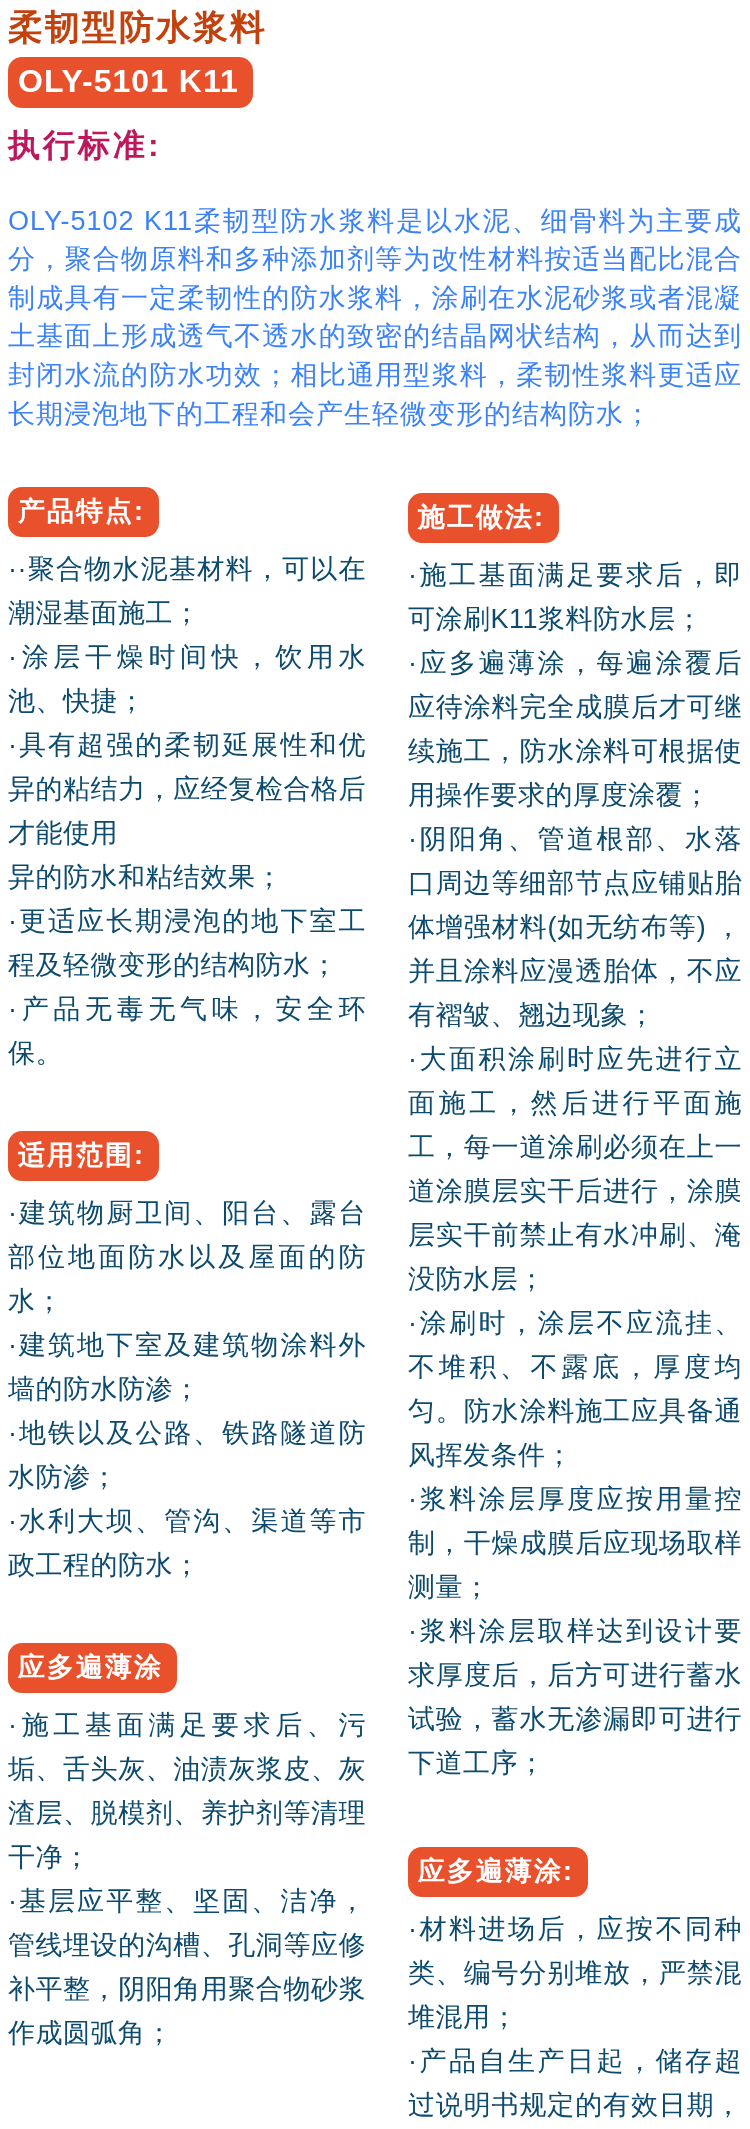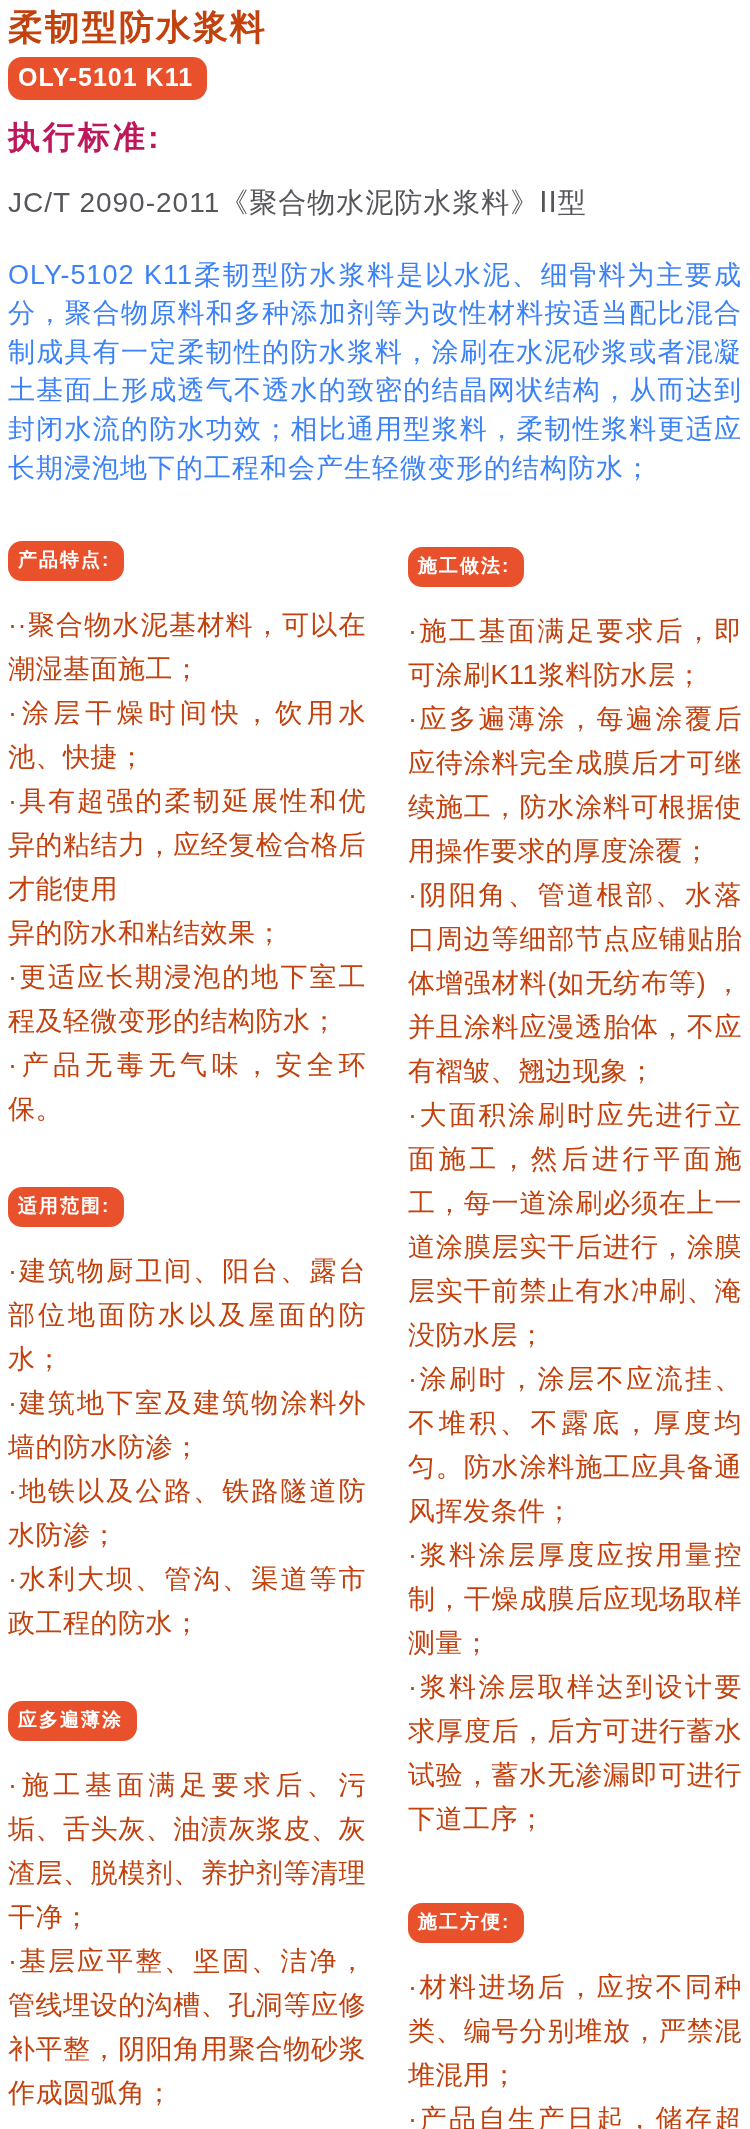--- a/index.html
+++ b/index.html
@@ -28,21 +28,21 @@
     display: inline-block;
     background: #E8512C;
     color: #ffffff;
     font-weight: 700;
     border-radius: 14px;
     padding: 6px 14px 8px 10px;
     letter-spacing: 2px;
   }
   .model-badge {
     margin-top: 10px;
-    font-size: 25px;
+    font-size: 32px;
     letter-spacing: 1px;
   }
   .std-label {
     margin-top: 16px;
     color: #be185d;
     font-size: 32px;
     font-weight: 700;
     letter-spacing: 3px;
   }
   .std-value {
@@ -62,55 +62,54 @@
   .columns {
     display: flex;
     margin-top: 54px;
     gap: 42px;
   }
   .col-left  { flex: 0 0 358px; }
   .col-right { flex: 1 1 auto; }
   .col-right .section-heading { margin-top: 6px; }
   .section + .section { margin-top: 56px; }
   .section-heading {
-    font-size: 19px;
-    margin-bottom: 22px;
+    font-size: 27px;
+    margin-bottom: 10px;
     text-align: center;
   }
   .item {
     margin: 0;
     font-size: 27px;
     line-height: 1.63;
     text-align: justify;
     letter-spacing: 0.5px;
     white-space: pre-line;
-    color: #c2410c;
+    color: #0c4a6e;
   }
 </style>
 </head>
 <body>
 
 <div class="page">
 
   <h1 class="page-title">柔韧型防水浆料</h1>
 
   <div class="badge model-badge">OLY-5101 K11</div>
 
   <div class="std-label">执行标准:</div>
 
-  <p class="std-value">JC/T 2090-2011《聚合物水泥防水浆料》ⅠⅠ型</p>
 
   <p class="intro">OLY-5102 K11柔韧型防水浆料是以水泥、细骨料为主要成分，聚合物原料和多种添加剂等为改性材料按适当配比混合制成具有一定柔韧性的防水浆料，涂刷在水泥砂浆或者混凝土基面上形成透气不透水的致密的结晶网状结构，从而达到封闭水流的防水功效；相比通用型浆料，柔韧性浆料更适应长期浸泡地下的工程和会产生轻微变形的结构防水；</p>
 
   <div class="columns">
     <div class="col-left" id="col-left">
         <section class="section"><div class="badge section-heading">产品特点:</div><p class="item">··聚合物水泥基材料，可以在潮湿基面施工；</p><p class="item">·涂层干燥时间快，饮用水池、快捷；</p><p class="item">·具有超强的柔韧延展性和优异的粘结力，应经复检合格后才能使用
  异的防水和粘结效果；</p><p class="item">·更适应长期浸泡的地下室工程及轻微变形的结构防水；</p><p class="item">·产品无毒无气味，安全环保。</p></section>
         <section class="section"><div class="badge section-heading">适用范围:</div><p class="item">·建筑物厨卫间、阳台、露台部位地面防水以及屋面的防水；</p><p class="item">·建筑地下室及建筑物涂料外墙的防水防渗；</p><p class="item">·地铁以及公路、铁路隧道防水防渗；</p><p class="item">·水利大坝、管沟、渠道等市政工程的防水；</p></section>
         <section class="section"><div class="badge section-heading">应多遍薄涂</div><p class="item">·施工基面满足要求后、污垢、舌头灰、油渍灰浆皮、灰渣层、脱模剂、养护剂等清理干净；</p><p class="item">·基层应平整、坚固、洁净，管线埋设的沟槽、孔洞等应修补平整，阴阳角用聚合物砂浆作成圆弧角；</p></section>
       </div>
     <div class="col-right" id="col-right">
         <section class="section"><div class="badge section-heading">施工做法:</div><p class="item">·施工基面满足要求后，即可涂刷K11浆料防水层；</p><p class="item">·应多遍薄涂，每遍涂覆后应待涂料完全成膜后才可继续施工，防水涂料可根据使用操作要求的厚度涂覆；</p><p class="item">·阴阳角、管道根部、水落口周边等细部节点应铺贴胎体增强材料(如无纺布等) ，并且涂料应漫透胎体，不应有褶皱、翘边现象；</p><p class="item">·大面积涂刷时应先进行立面施工，然后进行平面施工，每一道涂刷必须在上一道涂膜层实干后进行，涂膜层实干前禁止有水冲刷、淹没防水层；</p><p class="item">·涂刷时，涂层不应流挂、不堆积、不露底，厚度均匀。防水涂料施工应具备通风挥发条件；</p><p class="item">·浆料涂层厚度应按用量控制，干燥成膜后应现场取样测量；</p><p class="item">·浆料涂层取样达到设计要求厚度后，后方可进行蓄水试验，蓄水无渗漏即可进行下道工序；</p></section>
-        <section class="section"><div class="badge section-heading">施工方便:</div><p class="item">·材料进场后，应按不同种类、编号分别堆放，严禁混堆混用；</p><p class="item">·产品自生产日起，储存超过说明书规定的有效日期，应经复检合格后才能使用；</p></section>
+        <section class="section"><div class="badge section-heading">应多遍薄涂:</div><p class="item">·材料进场后，应按不同种类、编号分别堆放，严禁混堆混用；</p><p class="item">·产品自生产日起，储存超过说明书规定的有效日期，应经复检合格后才能使用；</p></section>
       </div>
   </div>
 
 </div>
 
 </body></html>

